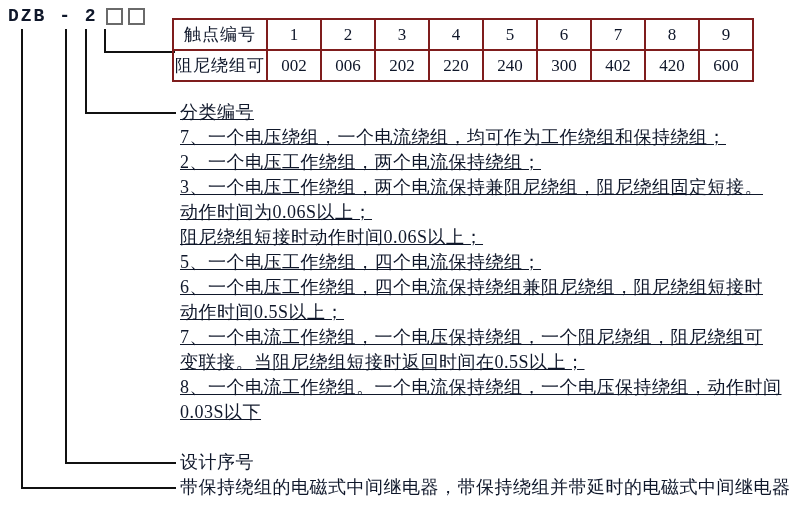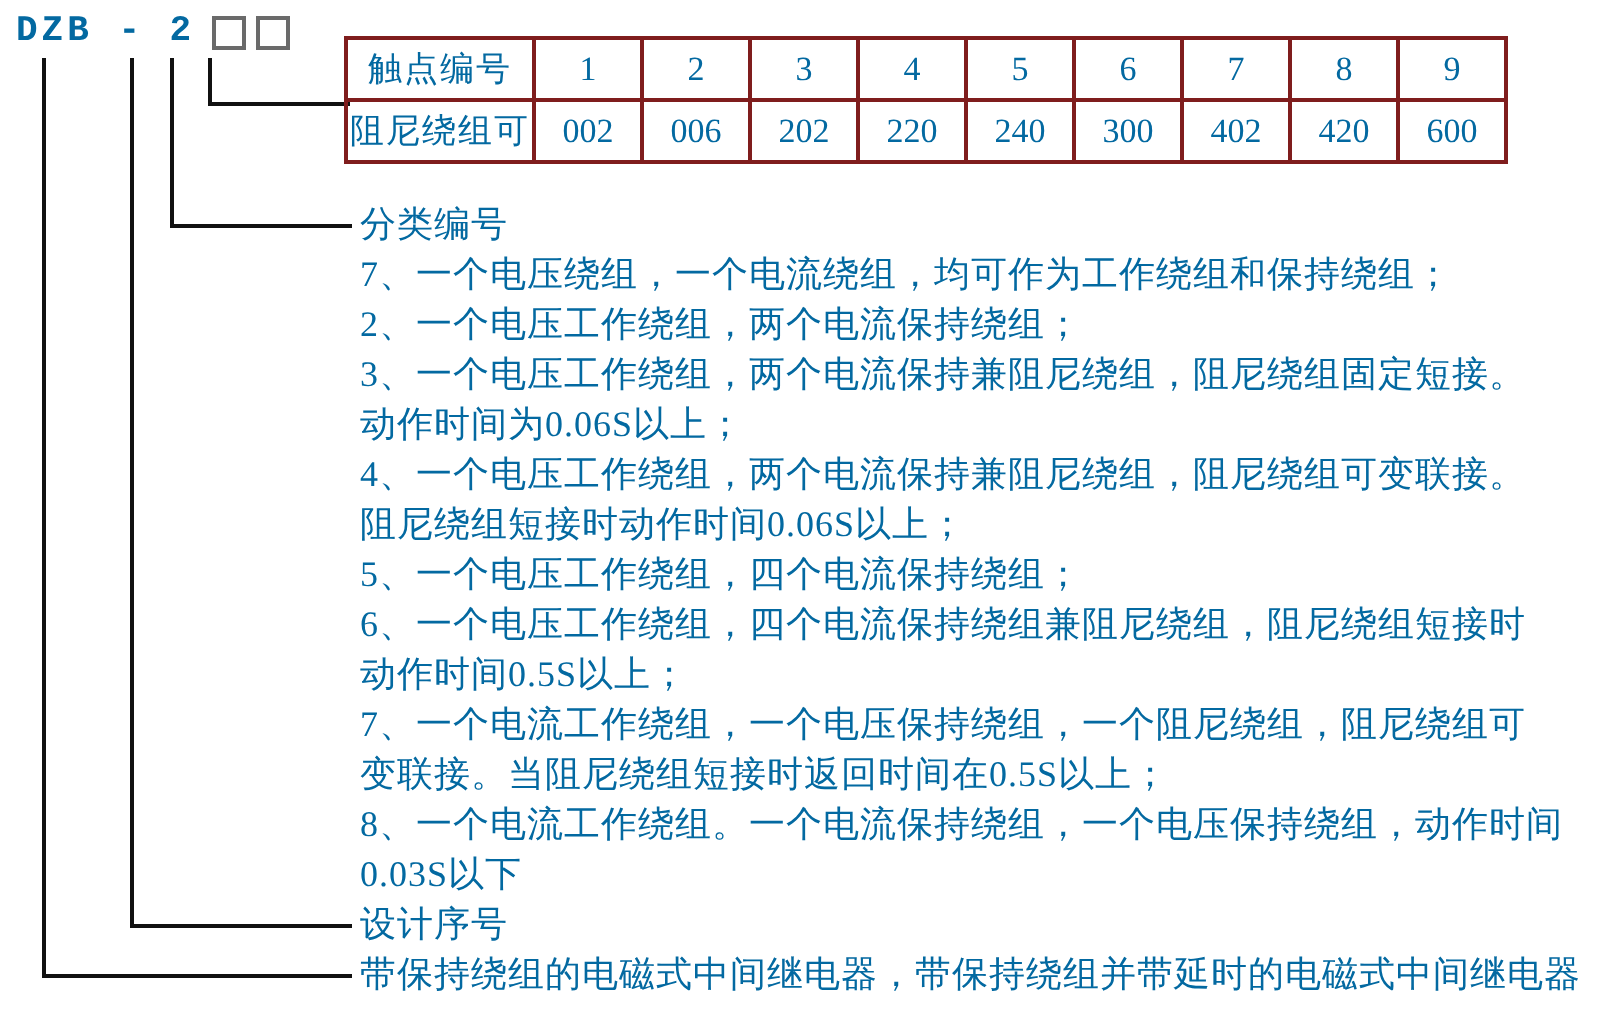--- a/index.html
+++ b/index.html
@@ -1,21 +1,21 @@
 <!DOCTYPE html>
 <html><head>
 <meta charset="utf-8">
 <style>
   html,body{margin:0;padding:0;background:#ffffff;}
   .canvas{
     position:relative;
     width:800px;height:509px;
     background:#ffffff;
     font-family:"Liberation Serif","DejaVu Serif",serif;
-    color:#0369a1;
+    color:#0f172a;
     overflow:hidden;
   }
   
   .model-header{
     position:absolute;left:8px;top:6px;
     font-family:"Liberation Mono","DejaVu Sans Mono",monospace;
     font-size:18px;font-weight:bold;letter-spacing:2px;
     display:flex;align-items:center;white-space:nowrap;
   }
   .digit-box{
@@ -42,21 +42,21 @@
     font-weight:normal;
   }
   .contact-table td.rowlabel{width:92px;letter-spacing:1px;}
   .contact-table td.val{width:52px;}
   
   .classification{
     position:absolute;left:180px;top:100px;width:615px;
     font-size:18px;line-height:25px;letter-spacing:0.5px;
     white-space:nowrap;
   }
-  .classification div{height:25px;}
+  .classification div{height:25px;text-decoration:underline;}
   .design-serial{
     position:absolute;left:180px;top:450px;
     font-size:18px;line-height:25px;letter-spacing:0.5px;white-space:nowrap;
   }
   .bottom-desc{
     position:absolute;left:180px;top:475px;
     font-size:18px;line-height:25px;letter-spacing:0.5px;white-space:nowrap;
   }
 </style>
 </head>
@@ -103,21 +103,20 @@
     </tr>
   </tbody>
     </table>
 
   <div class="classification">
     <div>分类编号</div>
     <div>7、一个电压绕组，一个电流绕组，均可作为工作绕组和保持绕组；</div>
     <div>2、一个电压工作绕组，两个电流保持绕组；</div>
     <div>3、一个电压工作绕组，两个电流保持兼阻尼绕组，阻尼绕组固定短接。</div>
     <div>动作时间为0.06S以上；</div>
-    <div>4、一个电压工作绕组，两个电流保持兼阻尼绕组，阻尼绕组可变联接。</div>
     <div>阻尼绕组短接时动作时间0.06S以上；</div>
     <div>5、一个电压工作绕组，四个电流保持绕组；</div>
     <div>6、一个电压工作绕组，四个电流保持绕组兼阻尼绕组，阻尼绕组短接时</div>
     <div>动作时间0.5S以上；</div>
     <div>7、一个电流工作绕组，一个电压保持绕组，一个阻尼绕组，阻尼绕组可</div>
     <div>变联接。当阻尼绕组短接时返回时间在0.5S以上；</div>
     <div>8、一个电流工作绕组。一个电流保持绕组，一个电压保持绕组，动作时间</div>
     <div>0.03S以下</div>
   </div>
 

